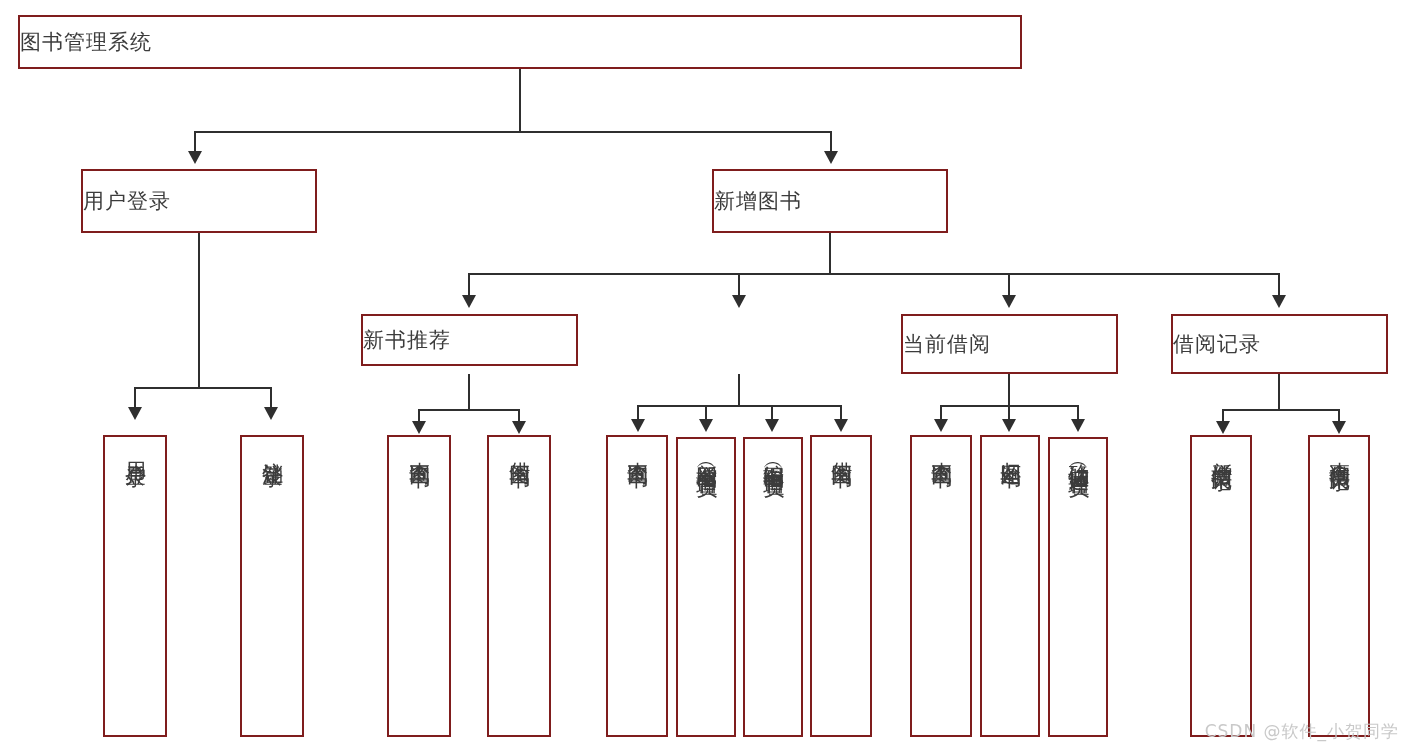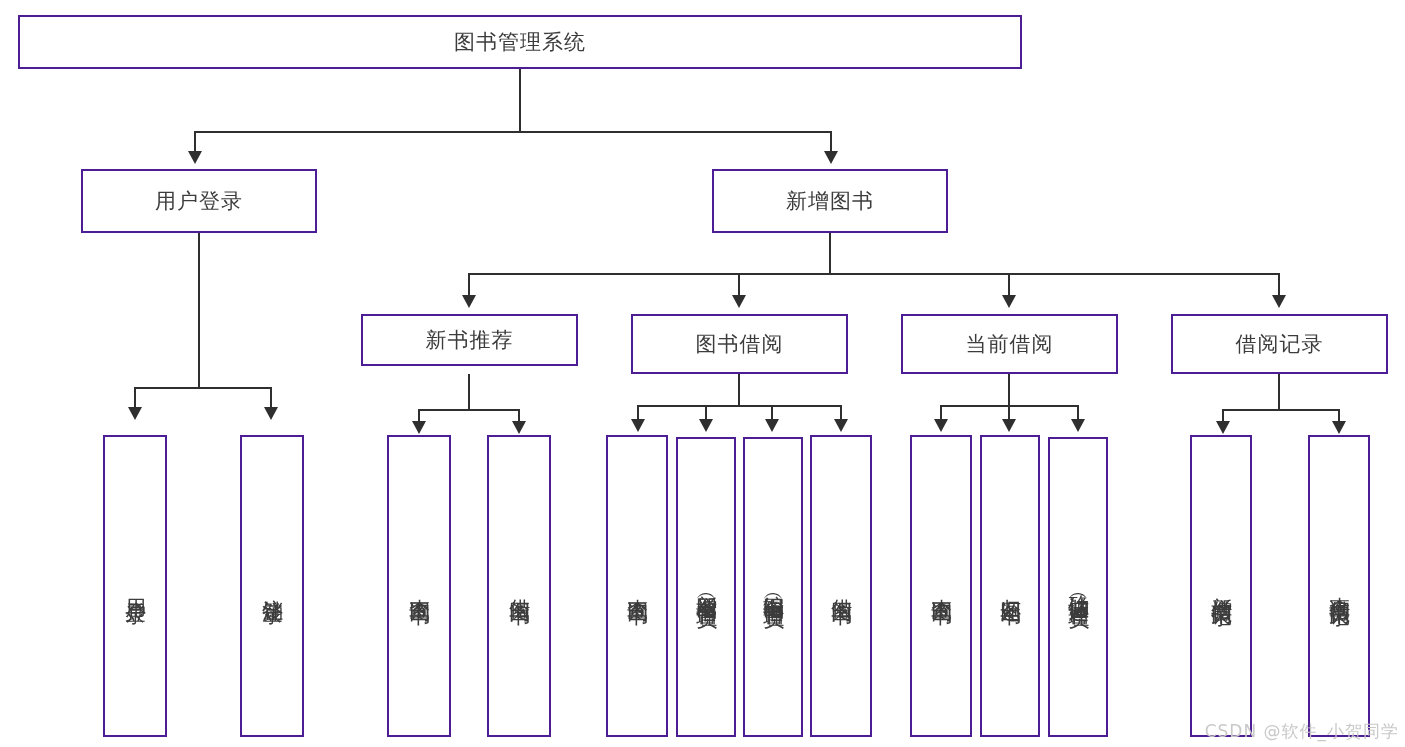--- a/index.html
+++ b/index.html
@@ -1,19 +1,19 @@
 <!DOCTYPE html>
 <html><head>
 <meta charset="utf-8">
 <style>
   html,body{margin:0;padding:0;background:#ffffff;}
   body{font-family:"DejaVu Sans","Liberation Sans",sans-serif;}
   #canvas{position:relative;width:1405px;height:747px;background:#ffffff;overflow:hidden;}
-  .box{position:absolute;box-sizing:border-box;border:2px solid #4c1d95;background:#ffffff;
-       display:flex;align-items:center;justify-content:center;color:#3c3c3c;}
+  .box{position:absolute;box-sizing:border-box;border:2px solid #7f1d1d;background:#ffffff;
+       display:flex;align-items:center;color:#3c3c3c;}
   .box.h{font-size:21px;letter-spacing:1px;}
   .box.v{writing-mode:vertical-rl;text-orientation:upright;font-size:21px;line-height:1.22;
          letter-spacing:2px;padding:8px 0;}
   .box.v .vtxt{writing-mode:vertical-rl;text-orientation:upright;white-space:pre-wrap;text-align:center;}
   .line{position:absolute;background:#2f2f2f;}
   .vline{width:2px;}
   .hline{height:2px;}
   .arrow{position:absolute;width:0;height:0;border-left:7px solid transparent;
          border-right:7px solid transparent;border-top:13px solid #2f2f2f;}
   #watermark{position:absolute;right:6px;bottom:4px;font-size:17px;color:#c9c9c9;
@@ -57,23 +57,20 @@
   <div class="arrow" style="left:462px;top:295px;"></div>
   <div class="line vline" style="left:738px;top:273px;height:24px;"></div>
   <div class="arrow" style="left:732px;top:295px;"></div>
   <div class="line vline" style="left:1008px;top:273px;height:24px;"></div>
   <div class="arrow" style="left:1002px;top:295px;"></div>
   <div class="line vline" style="left:1278px;top:273px;height:24px;"></div>
   <div class="arrow" style="left:1272px;top:295px;"></div>
 
   <div class="box h" style="left:361px;top:314px;width:217px;height:52px;">
     <span>新书推荐</span>
-  </div>
-  <div class="box h" style="left:631px;top:314px;width:217px;height:60px;">
-    <span>图书借阅</span>
   </div>
   <div class="box h" style="left:901px;top:314px;width:217px;height:60px;">
     <span>当前借阅</span>
   </div>
   <div class="box h" style="left:1171px;top:314px;width:217px;height:60px;">
     <span>借阅记录</span>
   </div>
 
   <div class="line vline" style="left:468px;top:374px;height:35px;"></div>
   <div class="line hline" style="left:418px;top:409px;width:100px;"></div>

